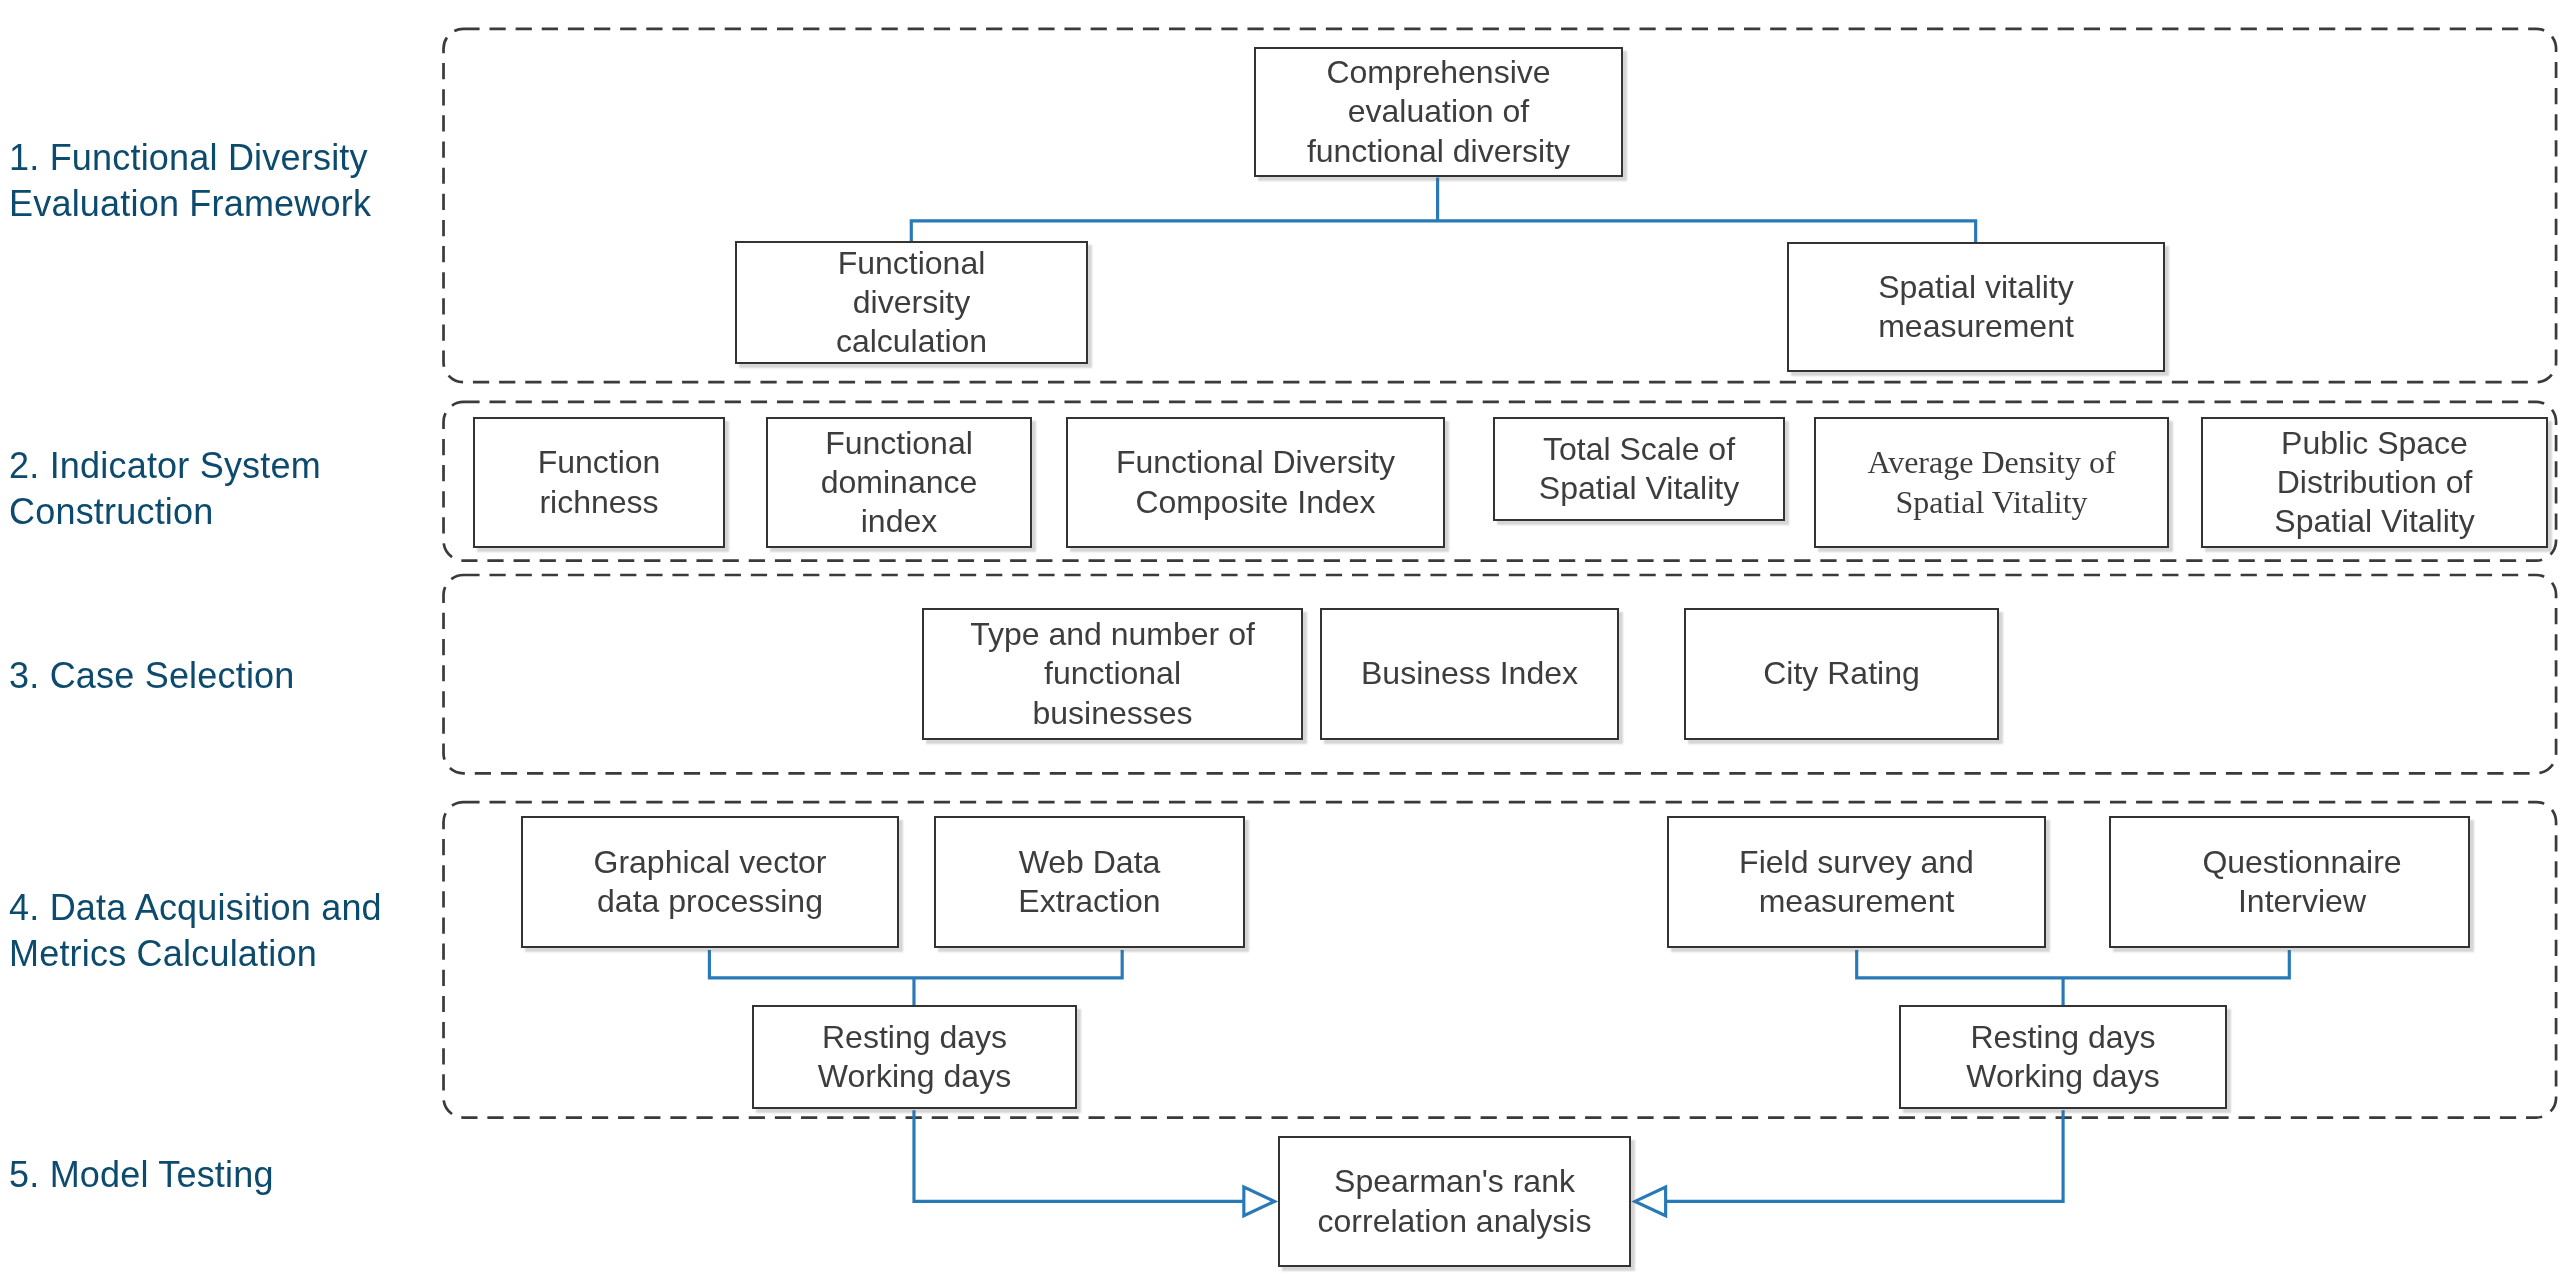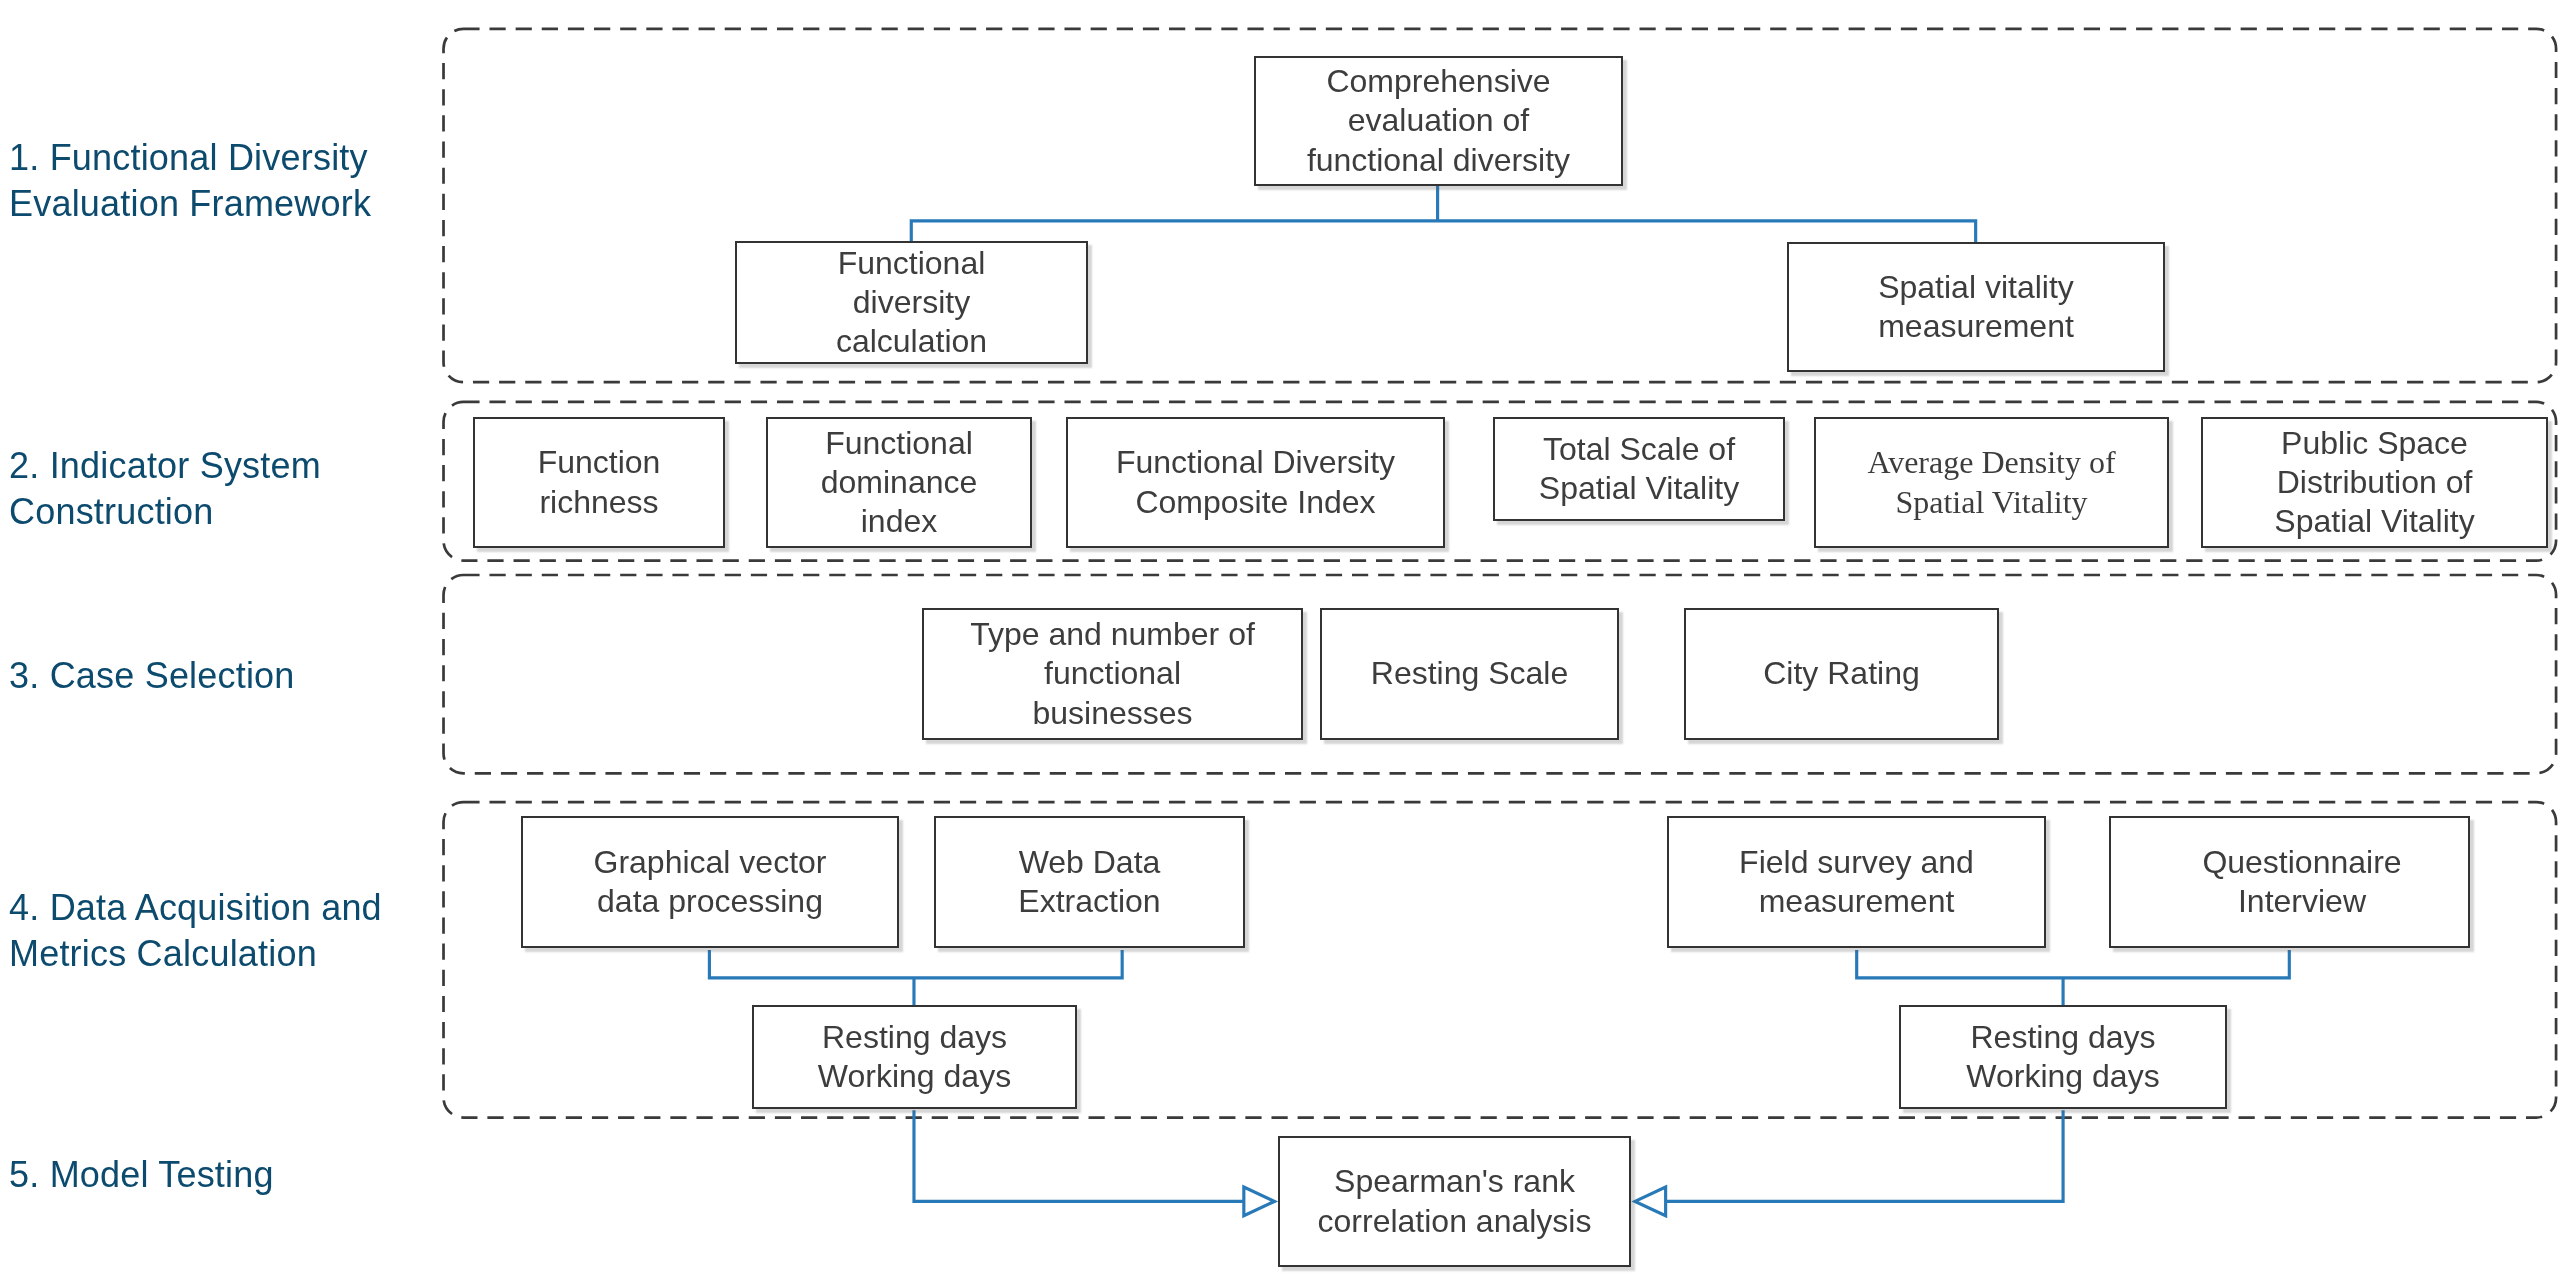--- a/index.html
+++ b/index.html
@@ -60,21 +60,21 @@
 
   <div class="slabel" style="left:9px;top:135px;">1. Functional Diversity
 Evaluation Framework</div>
   <div class="slabel" style="left:9px;top:443px;">2. Indicator System
 Construction</div>
   <div class="slabel" style="left:9px;top:653px;">3. Case Selection</div>
   <div class="slabel" style="left:9px;top:885px;">4. Data Acquisition and
 Metrics Calculation</div>
   <div class="slabel" style="left:9px;top:1152px;">5. Model Testing</div>
 
-  <div class="box" style="left:1254px;top:56px;width:369px;height:130px;">Comprehensive
+  <div class="box" style="left:1254px;top:47px;width:369px;height:130px;">Comprehensive
 evaluation of
 functional diversity</div>
   <div class="box" style="left:735px;top:241px;width:353px;height:123px;">Functional
 diversity
 calculation</div>
   <div class="box" style="left:1787px;top:242px;width:378px;height:130px;">Spatial vitality
 measurement</div>
 
   <div class="box" style="left:473px;top:417px;width:252px;height:131px;">Function
 richness</div>
@@ -87,21 +87,21 @@
 Spatial Vitality</div>
   <div class="box" style="left:1814px;top:417px;width:355px;height:131px;font-family:Liberation Serif, serif;">Average Density of
 Spatial Vitality</div>
   <div class="box" style="left:2201px;top:417px;width:347px;height:131px;">Public Space
 Distribution of
 Spatial Vitality</div>
 
   <div class="box" style="left:922px;top:608px;width:381px;height:132px;">Type and number of
 functional
 businesses</div>
-  <div class="box" style="left:1320px;top:608px;width:299px;height:132px;">Resting Scale</div>
+  <div class="box" style="left:1320px;top:608px;width:299px;height:132px;">Business Index</div>
   <div class="box" style="left:1647px;top:608px;width:315px;height:132px;margin-left:37px;">City Rating</div>
 
   <div class="box" style="left:521px;top:816px;width:378px;height:132px;">Graphical vector
 data processing</div>
   <div class="box" style="left:934px;top:816px;width:311px;height:132px;">Web Data Extraction</div>
   <div class="box" style="left:1667px;top:816px;width:379px;height:132px;">Field survey and
 measurement</div>
   <div class="box" style="left:2109px;top:816px;width:361px;height:132px;padding-left:34px;">Questionnaire
 Interview</div>
   <div class="box" style="left:752px;top:1005px;width:325px;height:104px;">Resting days

